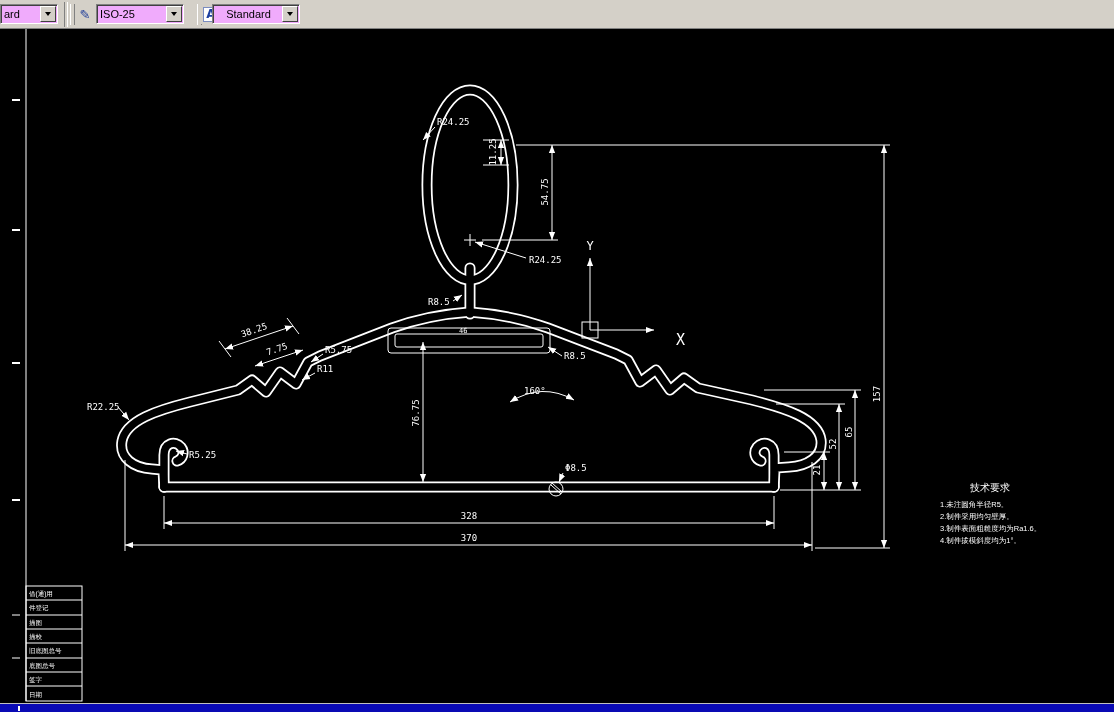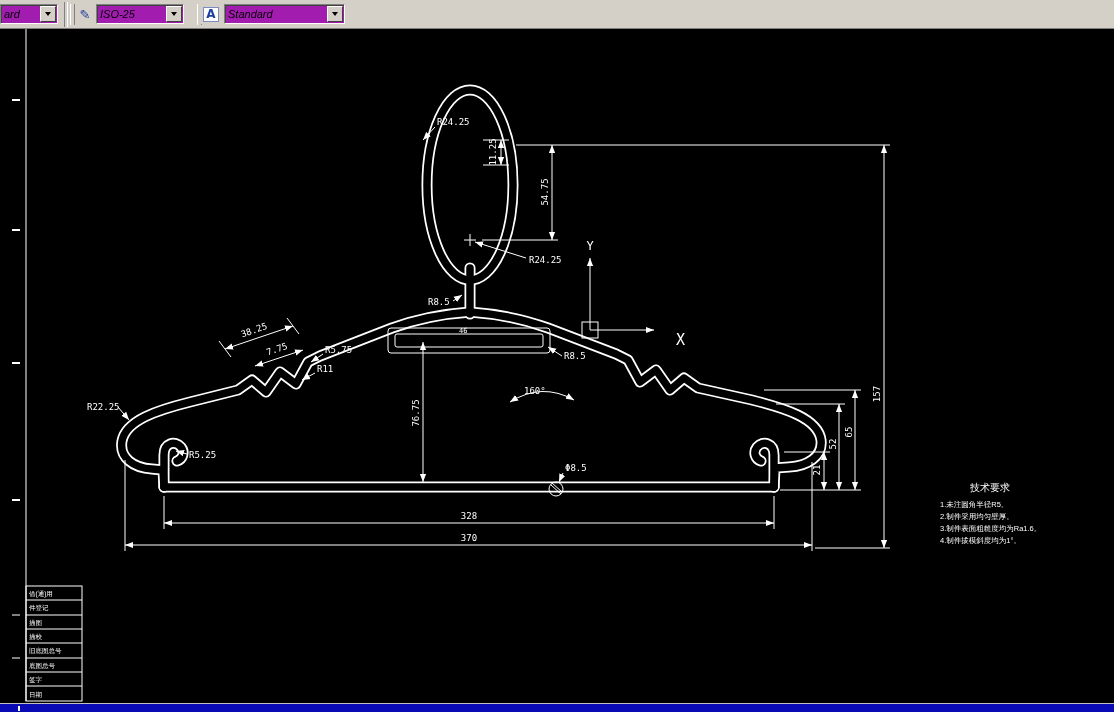--- a/index.html
+++ b/index.html
@@ -2,24 +2,24 @@
 <html><head>
 <meta charset="utf-8">
 <style>
   html,body{margin:0;padding:0;background:#000;}
   .screen{position:relative;width:1114px;height:712px;overflow:hidden;
           font-family:"Liberation Sans",sans-serif;background:#000;}
 
   
   .toolbar{position:absolute;left:0;top:0;width:1114px;height:29px;
            background:#d4d0c8;border-bottom:1px solid #808080;box-sizing:border-box;}
-  .combo{position:absolute;top:4px;height:20px;background:#a21caf;box-sizing:border-box;
+  .combo{position:absolute;top:4px;height:20px;background:#f0abfc;box-sizing:border-box;
          border-top:1px solid #808080;border-left:1px solid #808080;
          border-bottom:1px solid #fff;border-right:1px solid #fff;
-         box-shadow:inset 1px 1px 0 #404040;font-style:italic;}
+         box-shadow:inset 1px 1px 0 #404040;}
   .cfield{position:absolute;left:3px;top:1px;right:18px;height:16px;line-height:16px;
           font-size:11px;color:#000;white-space:nowrap;overflow:hidden;
           font-family:"Liberation Sans",sans-serif;}
   .cbtn{position:absolute;right:1px;top:1px;width:16px;height:16px;background:#d4d0c8;
         border-top:1px solid #fff;border-left:1px solid #fff;
         border-bottom:1px solid #404040;border-right:1px solid #404040;
         display:flex;align-items:center;justify-content:center;box-sizing:border-box;}
   .arr{width:0;height:0;border-left:3px solid transparent;border-right:3px solid transparent;
        border-top:4px solid #000;}
   .vsep{position:absolute;top:2px;width:2px;height:25px;
@@ -83,21 +83,21 @@
           <i class="arr"></i>
         </span>
     </div>
 
     <span class="grip" style="left:197px;"></span>
 
     <button class="ibtn" style="left:201px;">
       <span class="ic atext">A</span>
     </button>
 
-    <div class="combo" style="left:224px;width:121px;">
+    <div class="combo" style="left:212px;width:88px;text-align:center;">
       <span class="cfield">Standard</span>
       <span class="cbtn">
           <i class="arr"></i>
         </span>
     </div>
   </div>
 
   <div class="canvas">
     <svg width="1114" height="674" viewBox="0 29 1114 674">
       <defs>

